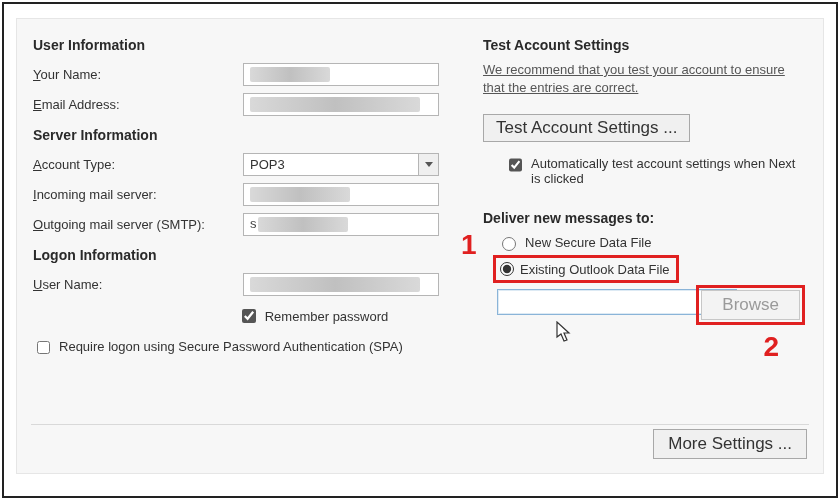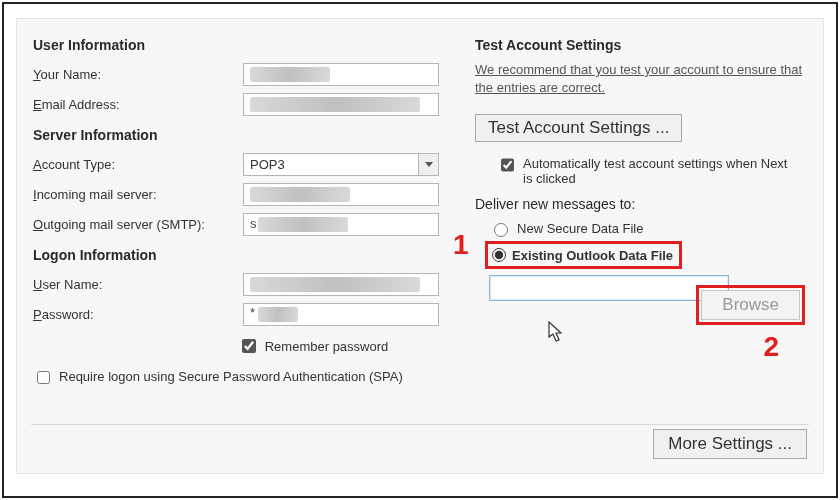--- a/index.html
+++ b/index.html
@@ -26,21 +26,21 @@
   .panel {
     background: #f7f7f7;
     border: 1px solid #e6e6e6;
     margin: 14px 12px 12px 12px;
     padding: 14px 16px 20px 16px;
     height: 456px;
     position: relative;
   }
   .cols {
     display: flex;
-    gap: 12px;
+    gap: 20px;
   }
   .left { width: 430px; }
   .right { flex: 1; position: relative; }
 
   .section-title {
     font-weight: 700;
     color: #2a2a2a;
     margin: 4px 0 8px 0;
     font-size: 14px;
   }
@@ -266,27 +266,20 @@
 
         <div class="section-title" style="margin-top:10px;">Logon Information</div>
 
         <div class="row">
           <div class="lbl"><span class="ul">U</span><span>ser Name:</span></div>
           <div class="field">
               <span class="blur" style="width:170px;"></span>
             </div>
         </div>
 
-        <div class="row">
-          <div class="lbl"><span class="ul">P</span><span>assword:</span></div>
-          <div class="field">
-              <span style="position:absolute;left:6px;top:1px;">*</span>
-              <span class="blur" style="left:14px;width:40px;"></span>
-            </div>
-        </div>
 
         <div class="row" style="justify-content:center; margin-left:130px; margin-top:6px;">
           <label class="chk">
             <input type="checkbox" checked="" style="">
             <span><span class="ul">R</span><span>emember password</span></span>
           </label>
         </div>
 
         <div class="spa-row">
           <input type="checkbox" style="margin-top: 2px;">
@@ -300,33 +293,33 @@
         <div class="section-title">Test Account Settings</div>
         <div class="desc">We recommend that you test your account to ensure that the entries are correct.</div>
 
         <button class="btn"><span class="ul">T</span><span>est Account Settings ...</span></button>
 
         <div class="chk small-indent" style="margin-top:14px; align-items:flex-start; max-width:300px;">
           <input type="checkbox" checked="" style="margin-top: 2px;">
           <span><span>Automatically test account </span><span class="ul">s</span><span>ettings when Next is clicked</span></span>
         </div>
 
-        <div class="section-title" style="margin-top:10px; font-weight:400;">Deliver new messages to:</div>
+        <div class="section-title" style="margin-top:24px; font-weight:700;">Deliver new messages to:</div>
 
         <div class="callout-num callout-1">1</div>
 
         <div class="radio-row">
           <input type="radio" name="deliver" style="">
           <span><span>Ne</span><span class="ul">w</span><span> Secure Data File</span></span>
         </div>
 
         <div class="radio-row" style="margin-left:10px; margin-top:0;">
           <span class="highlight-red">
             <input type="radio" name="deliver" checked="" style="margin: 2px 6px 2px 2px;">
-            <span style="font-weight:700;"><span>E</span><span class="ul">x</span><span>isting Outlook Data File</span></span>
+            <span style="font-weight:400;"><span>E</span><span class="ul">x</span><span>isting Outlook Data File</span></span>
           </span>
         </div>
 
         <div class="file-path-box"></div>
 
         <div class="browse-wrap">
           <button class="btn disabled" style="padding:4px 20px;"><span>Brow</span><span class="ul">s</span><span>e</span></button>
         </div>
 
         <div class="callout-2" style="right:28px; top:298px;">2</div>

